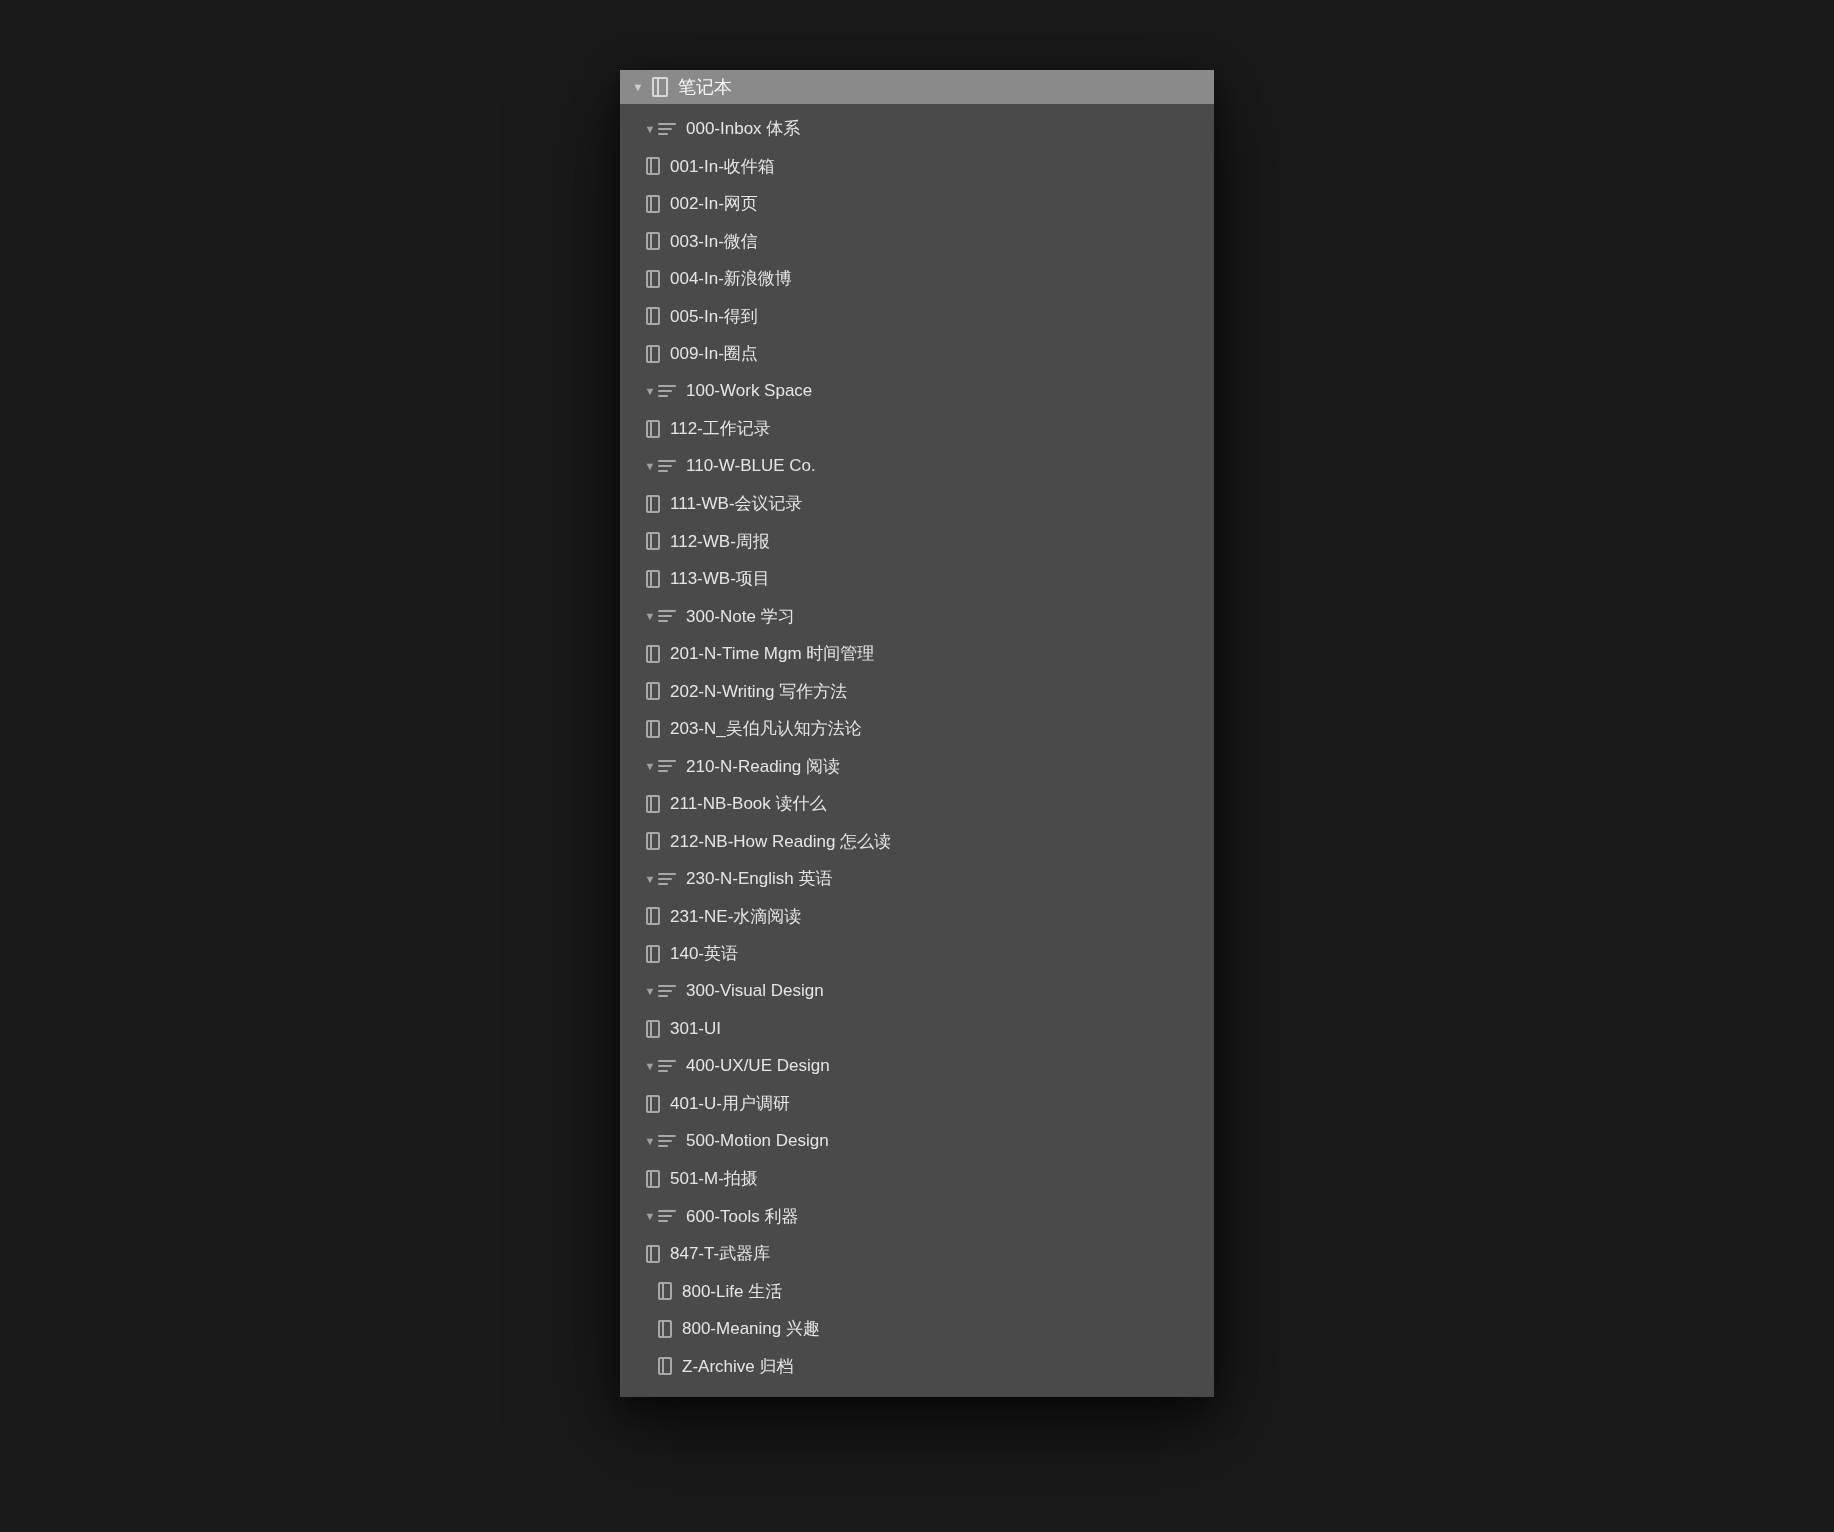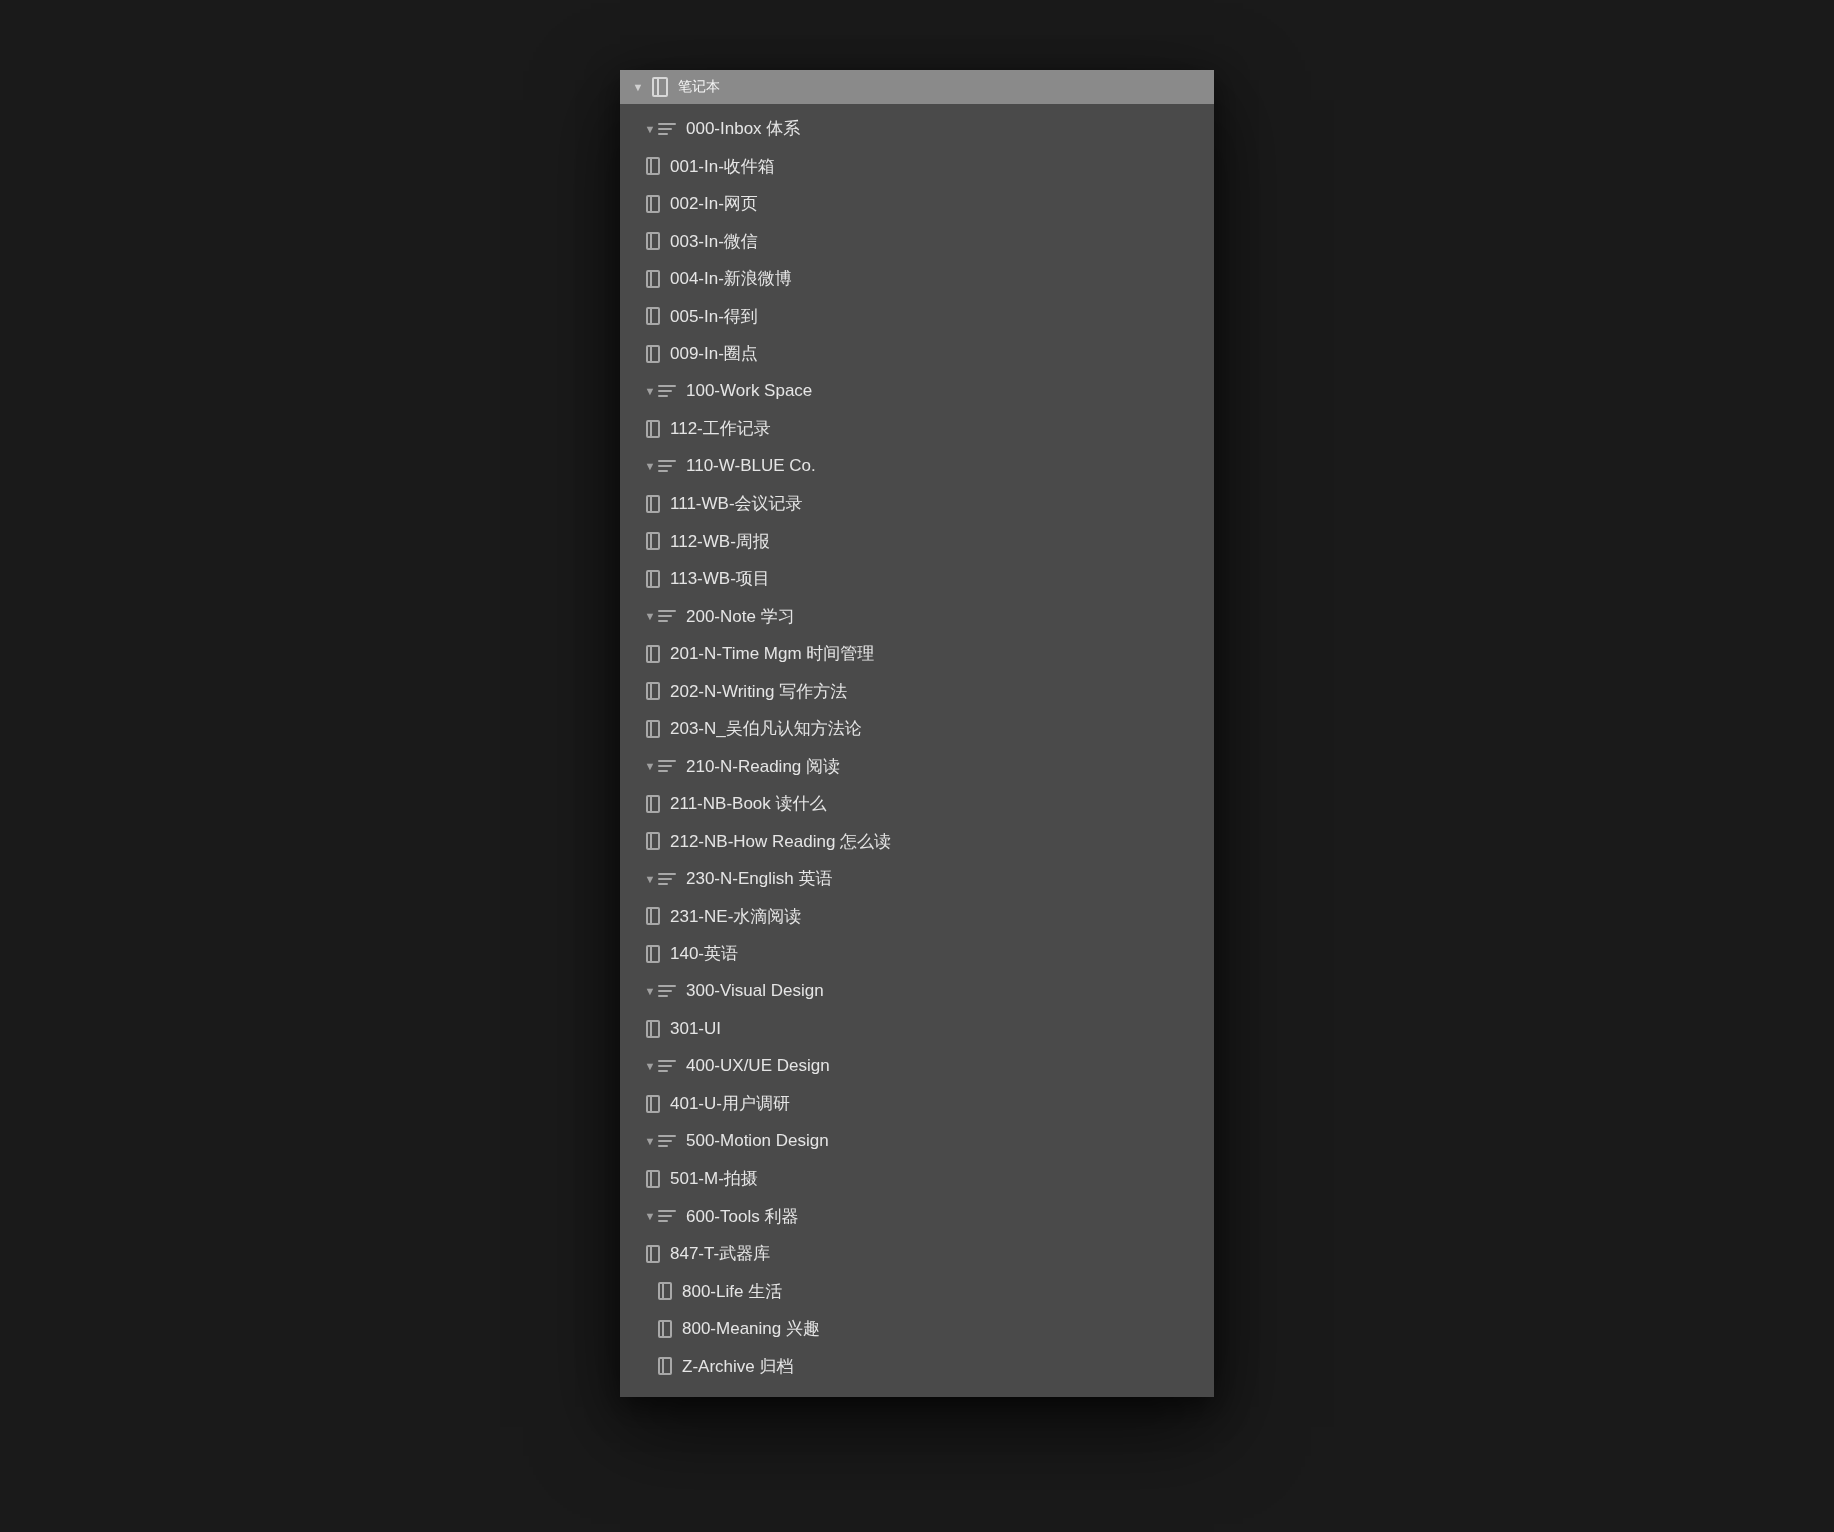--- a/index.html
+++ b/index.html
@@ -56,21 +56,21 @@
       position: absolute;
       left: 3px;
       top: 0;
       bottom: 0;
       width: 2px;
       background: #d8d8d8;
     }
     
     .header-title {
       color: #f5f5f5;
-      font-size: 14px;
+      font-size: 18px;
     }
     
     .tree {
       padding: 6px 0 12px 0;
     }
     
     .row {
       display: flex;
       align-items: center;
       height: 37.5px;
@@ -228,21 +228,21 @@
         <span class="notebook-icon"></span>
         <span class="label">113-WB-项目</span>
       </div>
       <div class="row indent-0">
         <span class="caret">▼</span>
         <span class="stack-icon">
           <span></span>
           <span></span>
           <span></span>
         </span>
-        <span class="label">200-Note 学习</span>
+        <span class="label">300-Note 学习</span>
       </div>
       <div class="row indent-1">
         <span class="caret-space"></span>
         <span class="notebook-icon"></span>
         <span class="label">201-N-Time Mgm 时间管理</span>
       </div>
       <div class="row indent-1">
         <span class="caret-space"></span>
         <span class="notebook-icon"></span>
         <span class="label">202-N-Writing 写作方法</span>

